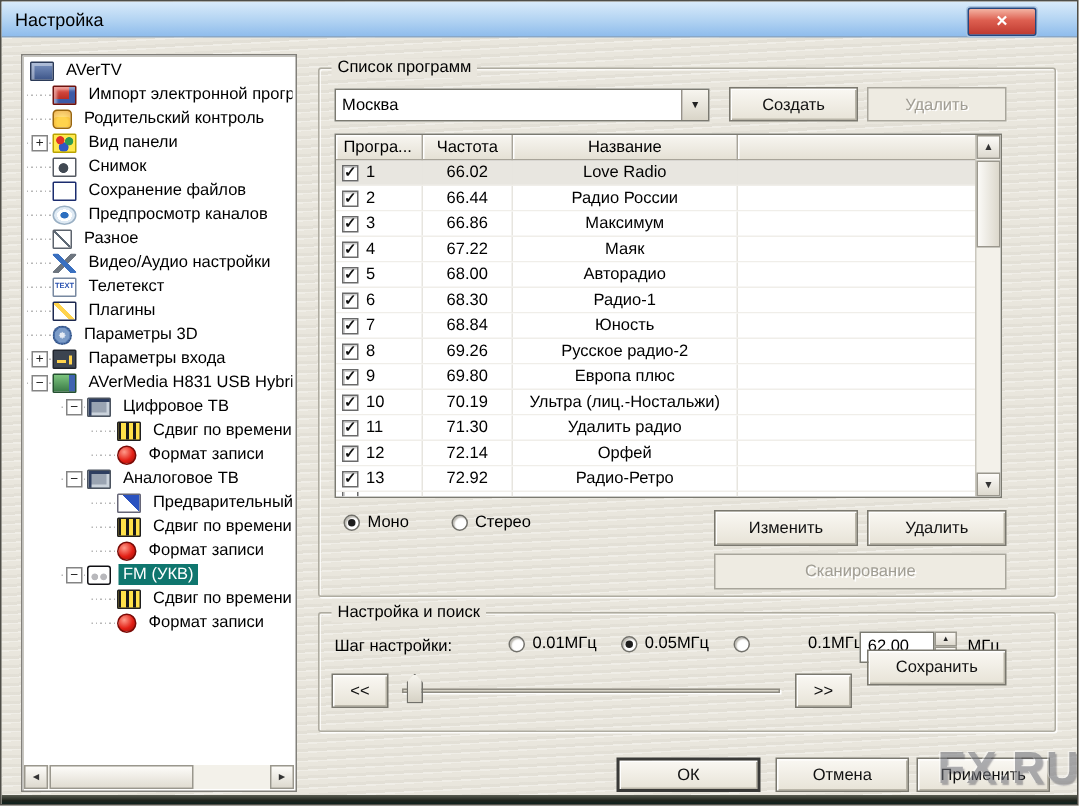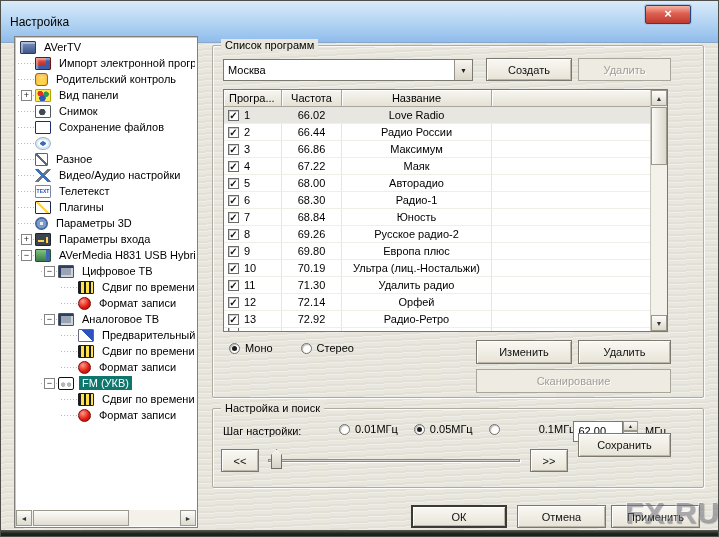--- a/index.html
+++ b/index.html
@@ -9,21 +9,21 @@
     font-family:"Liberation Sans", sans-serif; font-size:11px; color:#000;
     background:
       repeating-linear-gradient(177deg, rgba(255,255,255,.30) 0 1px, rgba(255,255,255,0) 1px 4px, rgba(110,105,90,.05) 4px 6px),
       #e9e6dd;
     border:1px solid #4f4e48;
   }
   .bottom-edge { position:absolute; left:0; right:0; bottom:0; height:6px;
     background:linear-gradient(#5a5d52, #20241d 60%, #10231f); z-index:5; }
 
   
-  .titlebar { position:absolute; top:0; left:0; right:0; height:42px;
+  .titlebar { position:absolute; top:0; left:0; right:0; height:24px;
     background:linear-gradient(#d9ebfb, #b2d3f2 55%, #8fbcec);
     border-bottom:1px solid #8aa7c6; display:flex; align-items:center;
     padding:0 9px; font-size:12px; }
   .close-btn { position:absolute; top:4px; right:27px; width:46px; height:19px;
     background:linear-gradient(#f4b3a2, #dd5f50 45%, #bf3a30);
     border:1px solid #25477e; border-radius:2px; box-shadow:0 0 0 1px #a9c4e0;
     color:#fff; font-weight:bold; font-size:13px; line-height:15px; text-align:center;
     cursor:default; }
 
   
@@ -205,20 +205,21 @@
           <div class="tlabel">Снимок</div>
         </div>
         <div class="tree-item lvl1">
           <div class="slot"></div>
           <div class="ico ico-save-files"></div>
           <div class="tlabel">Сохранение файлов</div>
         </div>
         <div class="tree-item lvl1">
           <div class="slot"></div>
           <div class="ico ico-preview"></div>
+          <div class="tlabel">Предпросмотр каналов</div>
         </div>
         <div class="tree-item lvl1">
           <div class="slot"></div>
           <div class="ico ico-misc"></div>
           <div class="tlabel">Разное</div>
         </div>
         <div class="tree-item lvl1">
           <div class="slot"></div>
           <div class="ico ico-video-audio"></div>
           <div class="tlabel">Видео/Аудио настройки</div>

